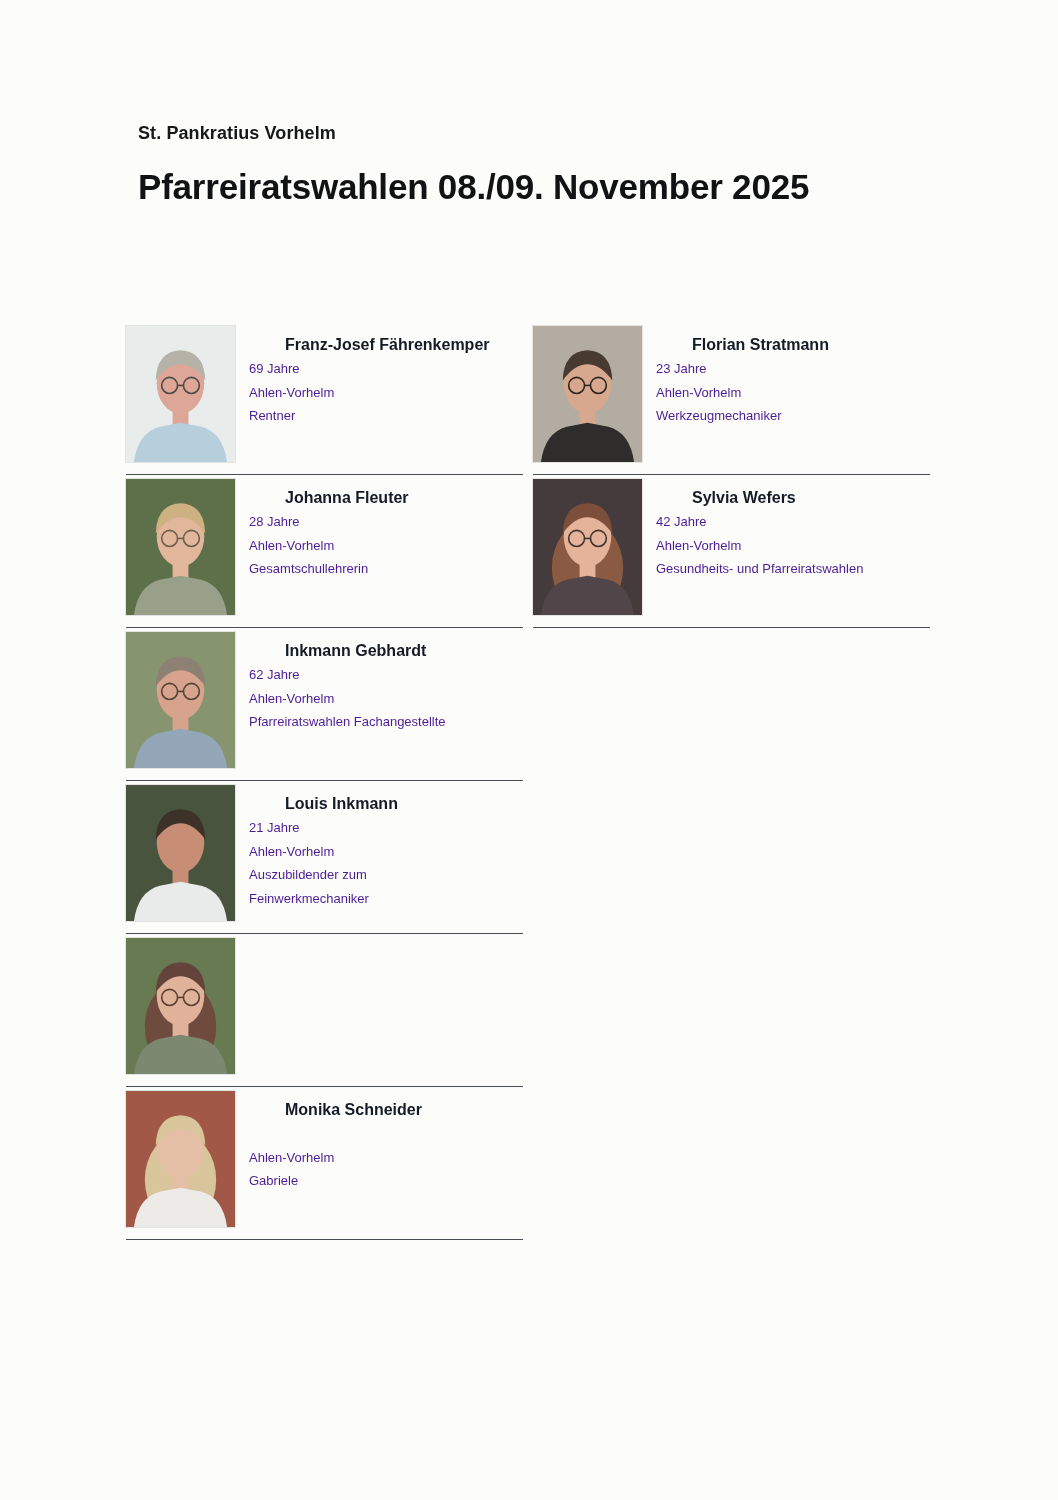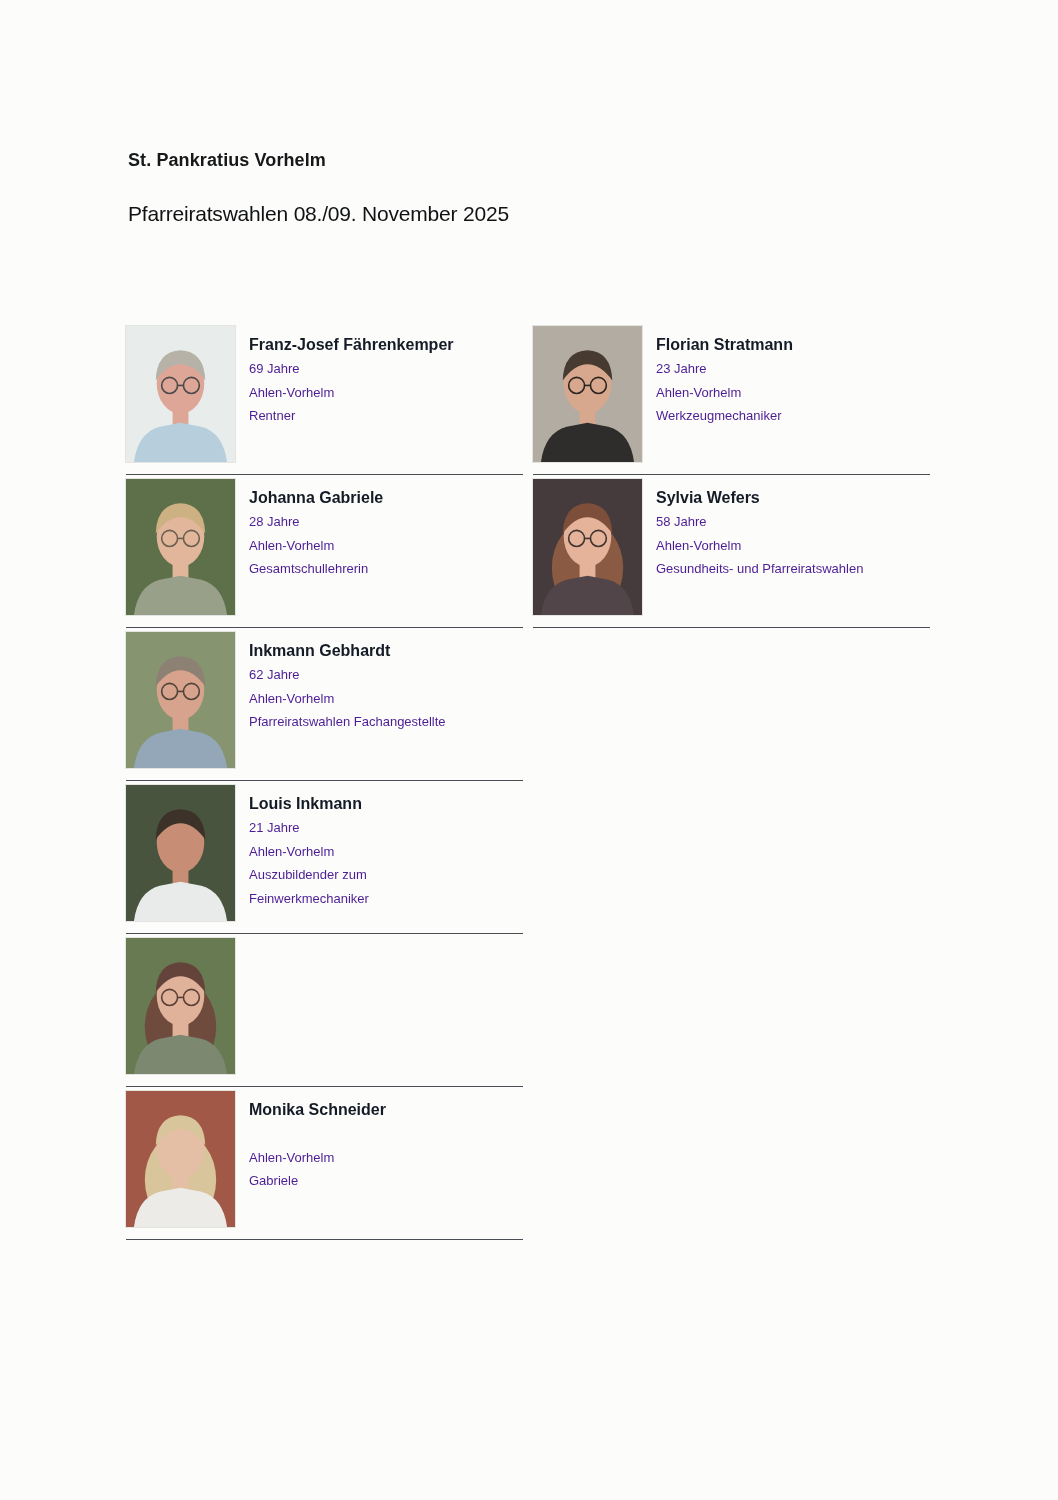--- a/index.html
+++ b/index.html
@@ -9,33 +9,33 @@
   }
   .page{
     position:relative;
     width:1058px;
     height:1500px;
     background:#fcfcfa;
     overflow:hidden;
     box-shadow:0 0 6px rgba(0,0,0,.15);
   }
   
-  .header{position:absolute;left:128px;top:122px;width:820px;margin-top:27px;}
+  .header{position:absolute;left:138px;top:122px;width:820px;}
   .org{
     font-size:18px;
     font-weight:bold;
     color:#16181a;
     line-height:22px;
     letter-spacing:.1px;
   }
   .title{
     margin:0;
     margin-top:26px;
-    font-size:21px;
-    font-weight:normal;
+    font-size:35px;
+    font-weight:bold;
     color:#101214;
     line-height:34px;
     letter-spacing:-.2px;
   }
   .subtitle{
     margin-top:27px;
     font-size:16.5px;
     color:#23262a;
     line-height:21px;
   }
@@ -75,20 +75,21 @@
     stroke:var(--glasses,transparent);
     stroke-width:1.6;
   }
   .info{padding-top:7px;min-width:0;}
   .name{
     font-size:16px;
     font-weight:bold;
     color:#141b26;
     line-height:24px;
     white-space:nowrap;
+    margin-left:36px;
   }
   .line{
     font-size:13px;
     color:#4c1d95;
     line-height:23.5px;
     min-height:23.5px;
     white-space:nowrap;
   }
 </style>
 </head>
@@ -139,21 +140,21 @@
             <ellipse class="pskin" cx="55" cy="57" rx="24" ry="30"></ellipse>
             <path class="phair" d="M30 54 Q31 25 55 24 Q79 25 80 54 Q68 38 55 38 Q42 38 30 54 Z"></path>
             <g class="pglasses">
                 <circle cx="44" cy="59" r="8"></circle>
                 <circle cx="66" cy="59" r="8"></circle>
                 <path d="M52 59 L58 59"></path>
               </g>
           </svg>
         </span>
         <div class="info">
-          <div class="name">Johanna Gabriele</div>
+          <div class="name">Johanna Fleuter</div>
           <div class="line">28 Jahre</div>
           <div class="line">Ahlen-Vorhelm</div>
           <div class="line">Gesamtschullehrerin</div>
         </div>
       </div>
 
       <div class="cell">
         <span class="photo" style="--bg:#86946f;--side:transparent;--hair:#8d8174;--skin:#d8a38d;--shirt:#93a7b8;--glasses:#4e4439">
           <svg viewBox="0 0 110 135" preserveAspectRatio="none">
             <rect class="pbg" x="0" y="0" width="110" height="135"></rect>
@@ -283,21 +284,21 @@
             <path class="phair" d="M30 54 Q31 25 55 24 Q79 25 80 54 Q68 38 55 38 Q42 38 30 54 Z"></path>
             <g class="pglasses">
                 <circle cx="44" cy="59" r="8"></circle>
                 <circle cx="66" cy="59" r="8"></circle>
                 <path d="M52 59 L58 59"></path>
               </g>
           </svg>
         </span>
         <div class="info">
           <div class="name">Sylvia Wefers</div>
-          <div class="line">58 Jahre</div>
+          <div class="line">42 Jahre</div>
           <div class="line">Ahlen-Vorhelm</div>
           <div class="line">Gesundheits- und Pfarreiratswahlen</div>
         </div>
       </div>
 
     </div>
 
   </div>
 </div>
 

